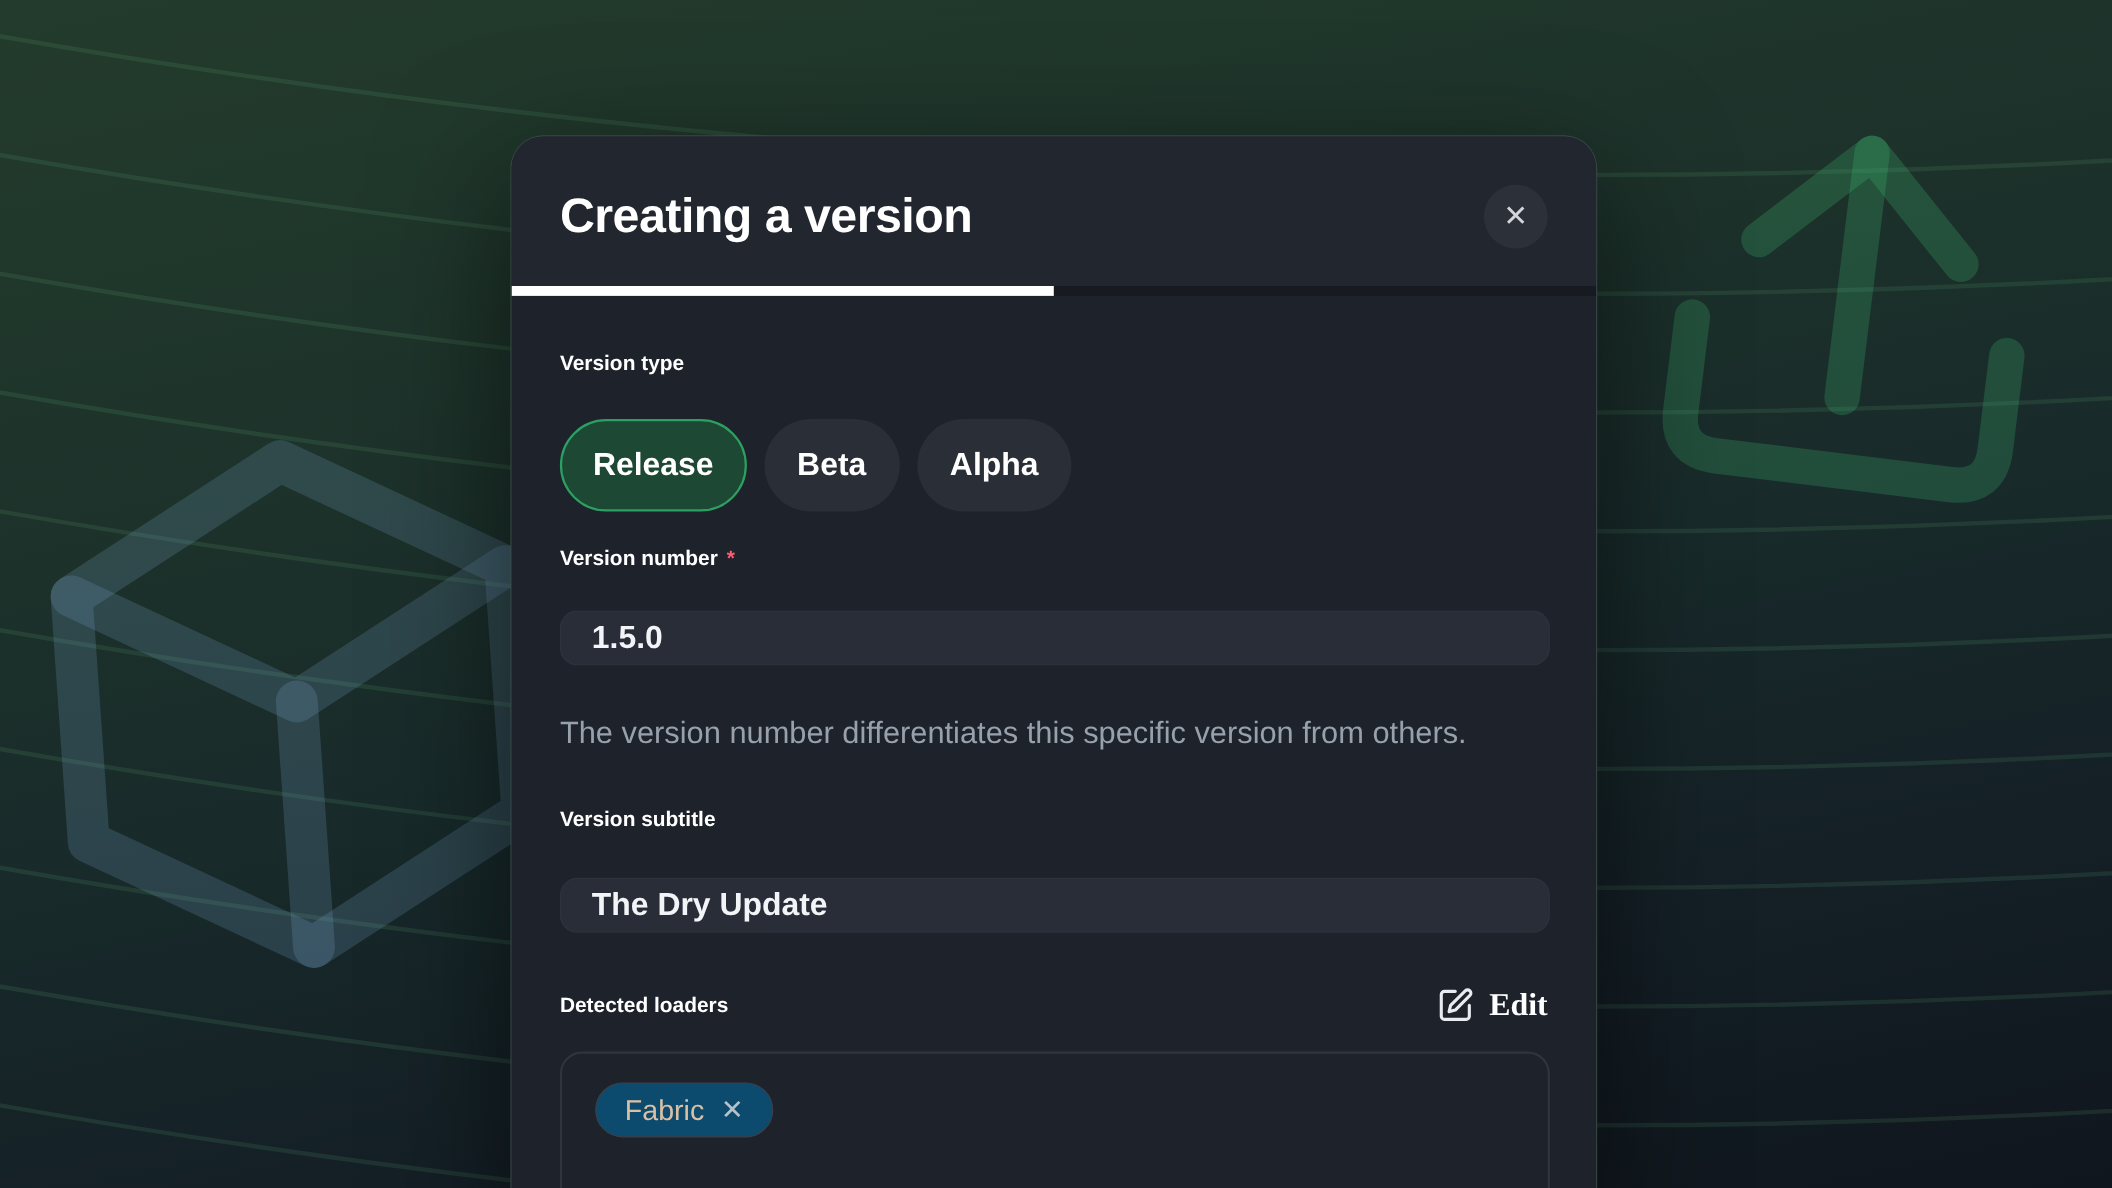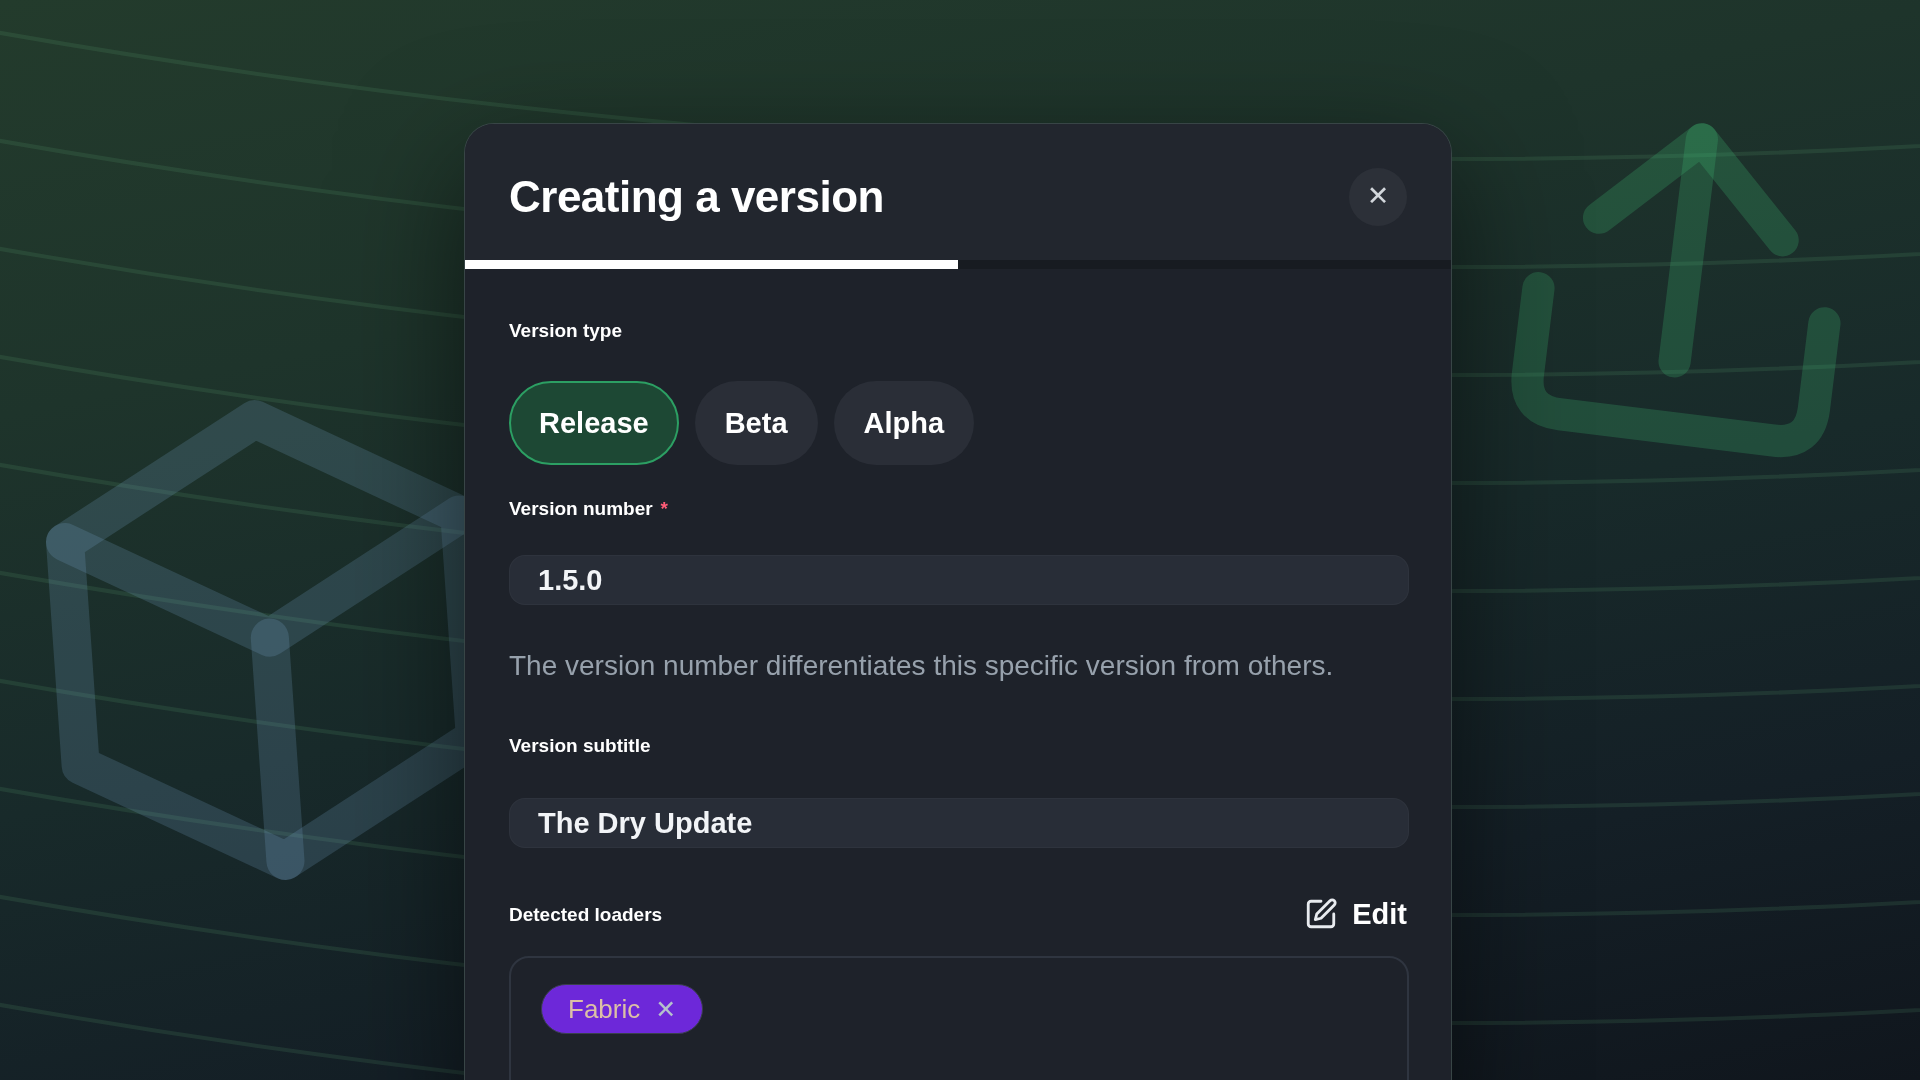--- a/index.html
+++ b/index.html
@@ -62,31 +62,31 @@
   }
 
   .help-text { margin-top:38px; max-width:890px; font-size:28px; line-height:45px; color:#97a1ac; }
 
   .label-subtitle { margin-top:41px; }
   .input-subtitle { margin-top:36px; }
 
   .loaders-head { margin-top:49px; display:flex; align-items:center; justify-content:space-between; }
   .edit-btn {
     display:flex; align-items:center; gap:14px; border:none; background:none; cursor:pointer;
-    color:#fff; font-size:29px; font-weight:700; font-family:Liberation Sans, sans-serif;
+    color:#fff; font-size:29px; font-weight:700; font-family:Liberation Serif, serif;
   }
   .edit-btn svg { width:34px; height:34px; color:#e8ebef; display:block; }
 
   .loaders-box {
     margin-top:25px; width:900px; height:220px;
     border:2px solid #2f3540; border-radius:20px; padding:26px 30px;
   }
   .chip {
     display:inline-flex; align-items:center; gap:15px; height:50px;
-    padding:0 26px; border-radius:999px; background:#6d28d9; border:1px solid #3a404c;
+    padding:0 26px; border-radius:999px; background:#0c4a6e; border:1px solid #3a404c;
   }
   .chip-label { color:#dcc0a6; font-size:26px; font-weight:500; }
   .chip-remove { border:none; background:none; cursor:pointer; color:#b5c1cc; font-size:25px; line-height:1; padding:0; }
 </style>
 </head>
 <body>
 
 <div class="bg-layer">
   <div class="contour" style="top:-16639px"></div>
   <div class="contour" style="top:-16531px"></div>

